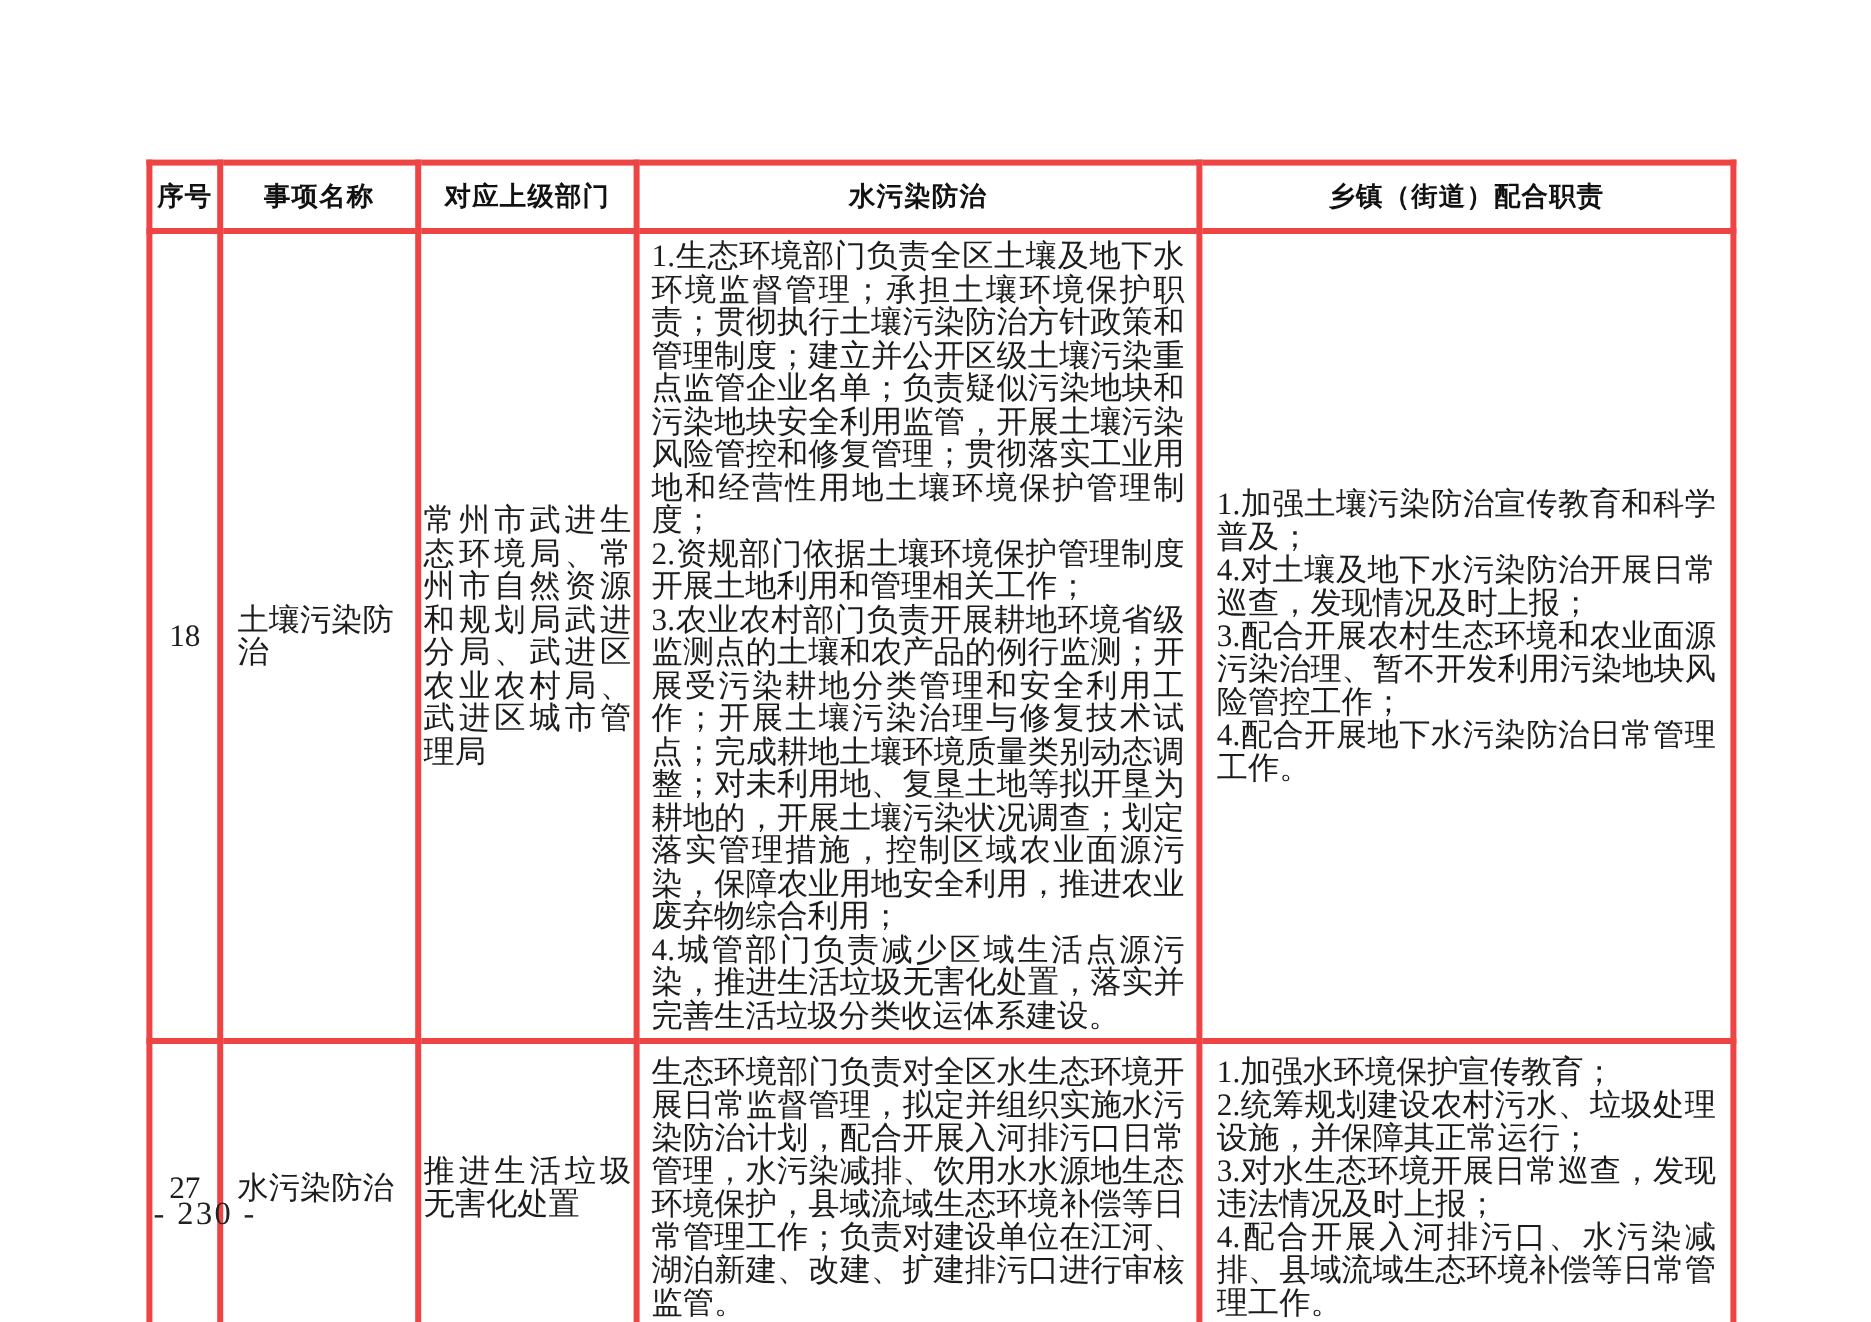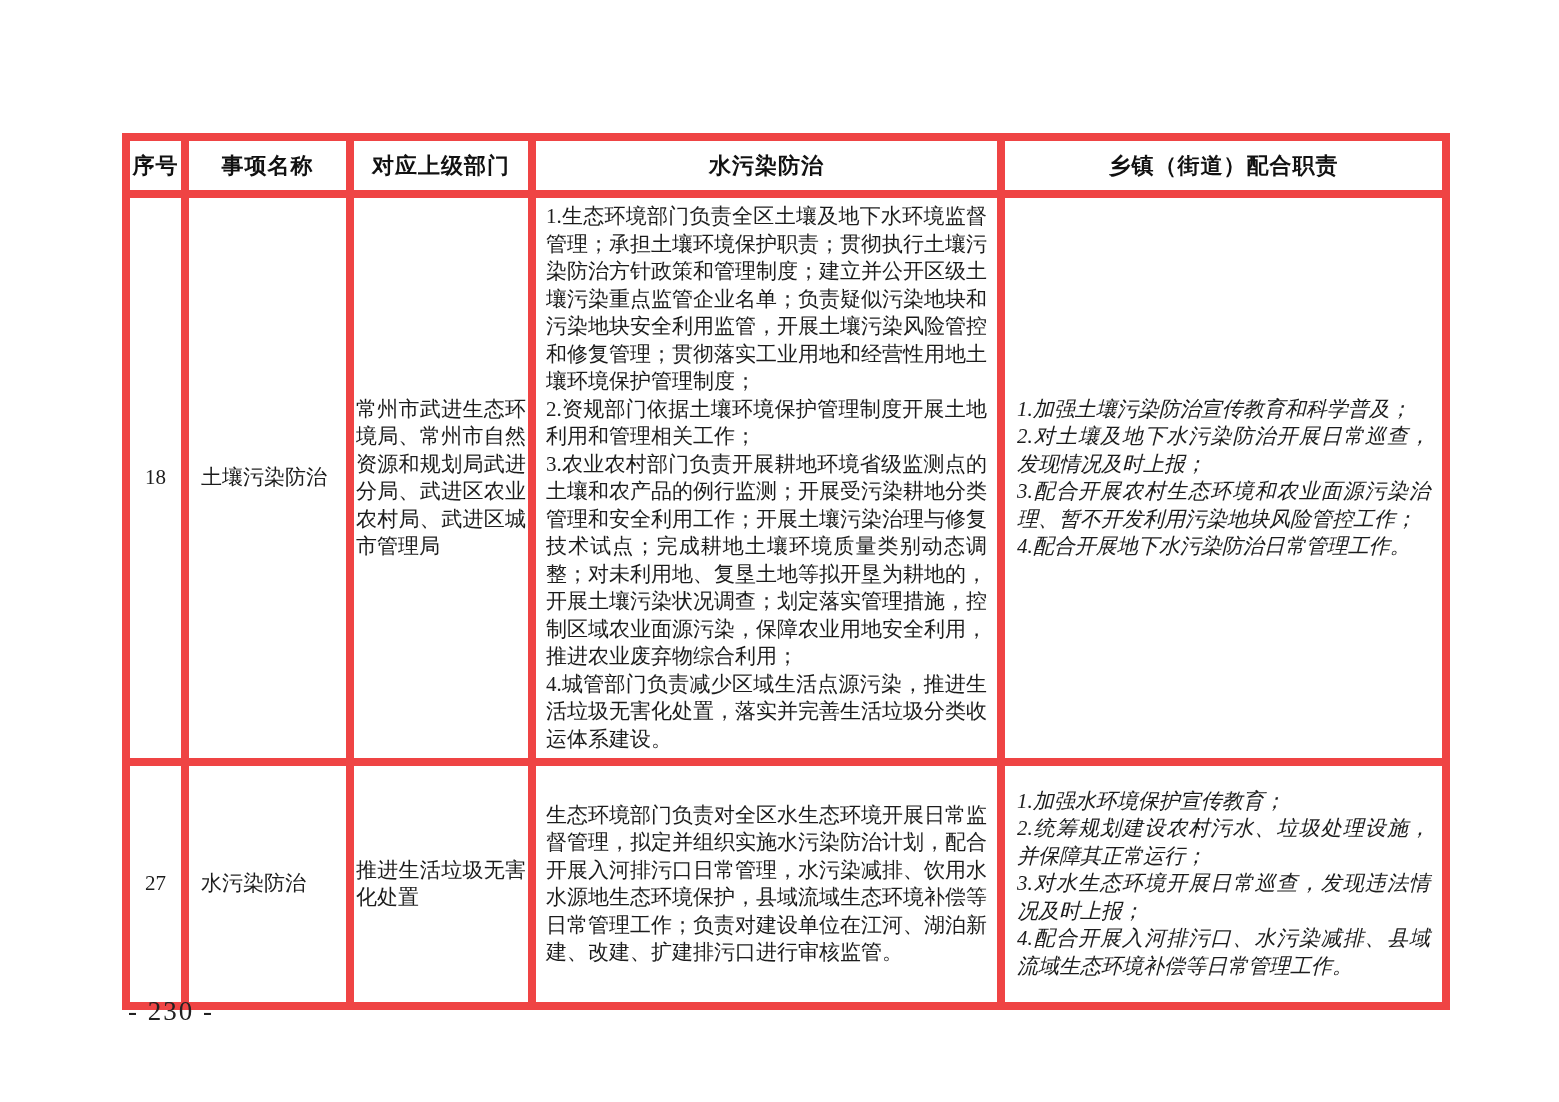--- a/index.html
+++ b/index.html
@@ -15,45 +15,45 @@
   }
   table.resp-table {
     position: absolute;
     left: 122px;
     top: 133px;
     width: 1320px;
     border-collapse: collapse;
     table-layout: fixed;
   }
   .resp-table th, .resp-table td {
-    border: 8px solid #ef4444;
+    border: 5px solid #ef4444;
     vertical-align: middle;
     margin-left: 43px;
   }
   .resp-table th {
     height: 57px;
     font-family: "Liberation Sans", "DejaVu Sans", sans-serif;
     font-weight: 700;
     font-size: 22px;
     text-align: center;
     color: #111111;
     letter-spacing: 1px;
   }
   .resp-table td {
-    font-size: 21px;
+    font-size: 26px;
     line-height: 27.5px;
     color: #1c1c1c;
   }
   .row-soil { height: 497px; }
   .row-water { height: 244px; }
   .c-no   { text-align: center; }
   .c-name { text-align: left; padding: 6px 10px 6px 12px; border-radius: 13px; }
   .c-dept { text-align: justify; padding: 6px 2px; }
   .c-duty { text-align: justify; padding: 5px 10px; }
-  .c-coop { text-align: justify; padding: 5px 12px; font-style: italic; }
+  .c-coop { text-align: justify; padding: 5px 12px; }
   .c-duty p, .c-coop p, .c-dept p {
     margin: 0;
     text-align: justify;
   }
   .page-number {
     position: absolute;
     left: 128px;
     top: 996px;
     font-size: 27px;
     letter-spacing: 2px;
@@ -89,21 +89,21 @@
         <td class="c-name">土壤污染防治</td>
         <td class="c-dept">常州市武进生态环境局、常州市自然资源和规划局武进分局、武进区农业农村局、武进区城市管理局</td>
         <td class="c-duty">
           <p>1.生态环境部门负责全区土壤及地下水环境监督管理；承担土壤环境保护职责；贯彻执行土壤污染防治方针政策和管理制度；建立并公开区级土壤污染重点监管企业名单；负责疑似污染地块和污染地块安全利用监管，开展土壤污染风险管控和修复管理；贯彻落实工业用地和经营性用地土壤环境保护管理制度；</p>
           <p>2.资规部门依据土壤环境保护管理制度开展土地利用和管理相关工作；</p>
           <p>3.农业农村部门负责开展耕地环境省级监测点的土壤和农产品的例行监测；开展受污染耕地分类管理和安全利用工作；开展土壤污染治理与修复技术试点；完成耕地土壤环境质量类别动态调整；对未利用地、复垦土地等拟开垦为耕地的，开展土壤污染状况调查；划定落实管理措施，控制区域农业面源污染，保障农业用地安全利用，推进农业废弃物综合利用；</p>
           <p>4.城管部门负责减少区域生活点源污染，推进生活垃圾无害化处置，落实并完善生活垃圾分类收运体系建设。</p>
         </td>
         <td class="c-coop">
           <p>1.加强土壤污染防治宣传教育和科学普及；</p>
-          <p>2.对土壤及地下水污染防治开展日常巡查，发现情况及时上报；</p>
+          <p>4.对土壤及地下水污染防治开展日常巡查，发现情况及时上报；</p>
           <p>3.配合开展农村生态环境和农业面源污染治理、暂不开发利用污染地块风险管控工作；</p>
           <p>4.配合开展地下水污染防治日常管理工作。</p>
         </td>
       </tr>
       <tr class="row-water">
         <td class="c-no">27</td>
         <td class="c-name">水污染防治</td>
         <td class="c-dept">推进生活垃圾无害化处置</td>
         <td class="c-duty">
           <p>生态环境部门负责对全区水生态环境开展日常监督管理，拟定并组织实施水污染防治计划，配合开展入河排污口日常管理，水污染减排、饮用水水源地生态环境保护，县域流域生态环境补偿等日常管理工作；负责对建设单位在江河、湖泊新建、改建、扩建排污口进行审核监管。</p>

